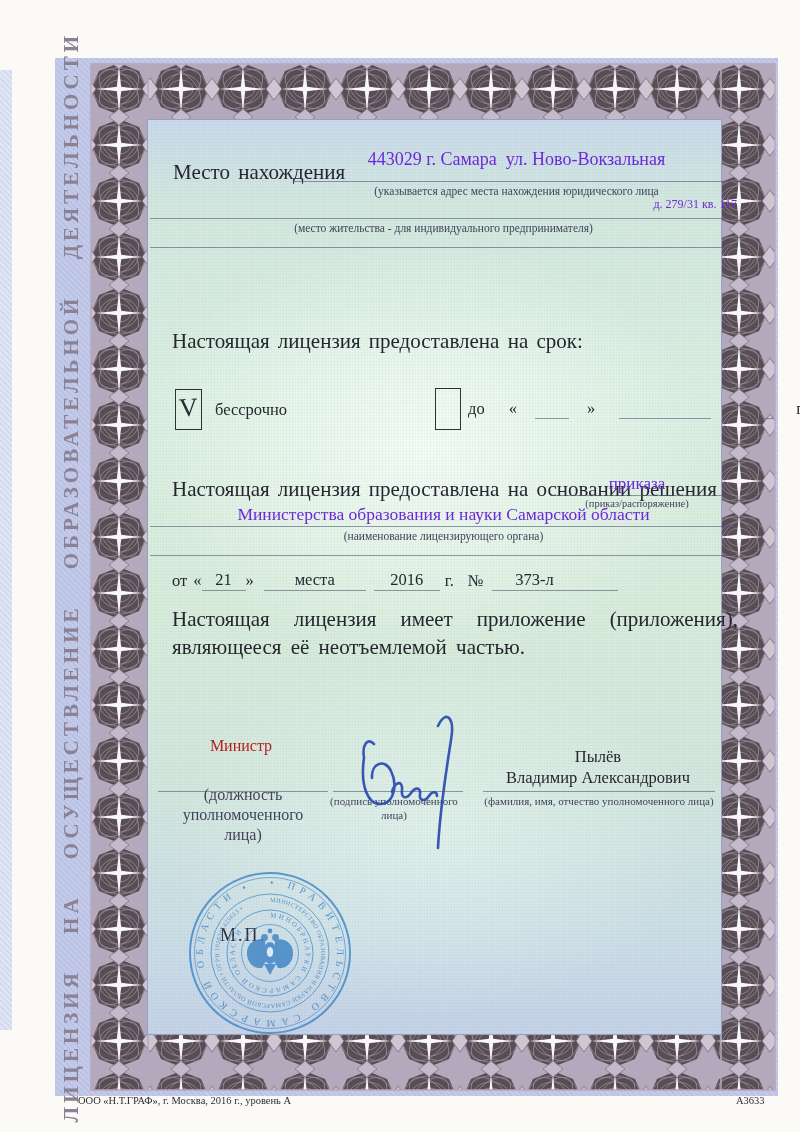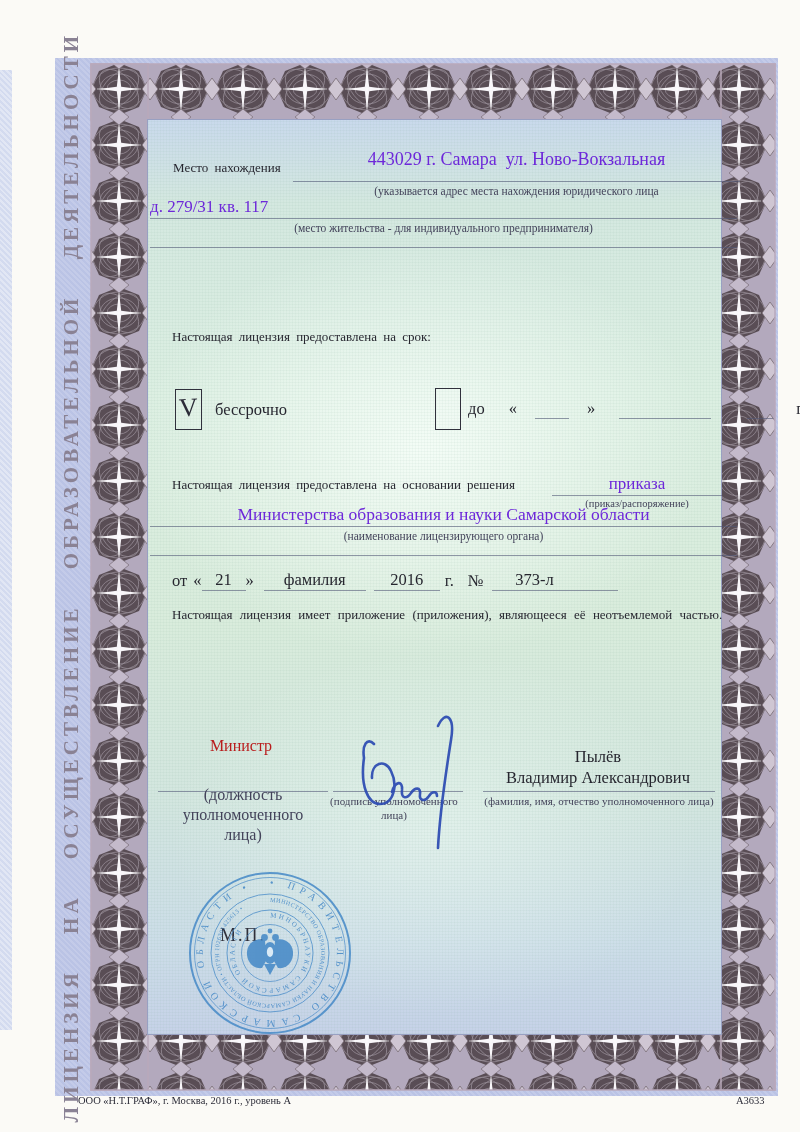--- a/index.html
+++ b/index.html
@@ -33,21 +33,21 @@
       linear-gradient(180deg,#c9d9ec 0%,#d4e8e0 9%,#dcefe2 30%,#d9ecdc 55%,#d3e6df 74%,#ccdde8 90%,#c6d2e8 100%);
     outline:1px solid #98a0c2;
   }
   .paper-texture{left:148px;top:120px;width:573px;height:914px;
     background:
       repeating-linear-gradient(0deg,rgba(108,158,134,.06) 0 1px,rgba(0,0,0,0) 1px 3px),
       repeating-linear-gradient(90deg,rgba(108,158,134,.05) 0 1px,rgba(0,0,0,0) 1px 3px);}
   
   .t{position:absolute;line-height:1.2;}
   .b{font-weight:normal;color:#6d28d9;}
-  .body-text{font-size:13px;word-spacing:3px;color:#26262f;}
+  .body-text{font-size:21px;word-spacing:3px;color:#26262f;}
   .cap{font-size:11.5px;color:#43435a;text-align:center;line-height:1.25;}
   .rline{position:absolute;height:1px;background:rgba(82,88,118,.6);}
   .uval{display:inline-block;text-align:center;border-bottom:1px solid rgba(82,88,118,.6);}
   .uline{display:inline-block;border-bottom:1px solid rgba(82,88,118,.6);height:15px;}
   .flexrow{position:absolute;display:flex;align-items:flex-end;}
   .chk{position:absolute;border:1.5px solid #30303c;background:rgba(255,255,255,.08);}
   .chk .v{display:block;text-align:center;font-size:26px;color:#2c2c38;line-height:36px;transform:rotate(-3deg);}
   .footer-text{font-size:10.5px;color:#2e2e3a;}
 </style>
 </head>
@@ -91,21 +91,21 @@
 
 <div class="abs banner-strip">
   <div class="banner-text">ЛИЦЕНЗИЯ НА ОСУЩЕСТВЛЕНИЕ ОБРАЗОВАТЕЛЬНОЙ ДЕЯТЕЛЬНОСТИ</div>
 </div>
 
 <div class="t body-text" style="left:173px;top:160px;">Место нахождения</div>
 <div class="t b" style="left:293px;top:149px;width:447px;text-align:center;font-size:18px;white-space:pre;">443029 г. Самара  ул. Ново-Вокзальная</div>
 <div class="rline" style="left:293px;top:181px;width:447px;"></div>
 <div class="t cap" style="left:293px;top:184px;width:447px;">(указывается адрес места нахождения юридического лица</div>
 
-<div class="t b" style="left:150px;top:197px;width:587px;text-align:left;font-size:17px;">д. 279/31 кв. 117</div>
+<div class="t b" style="left:150px;top:197px;width:587px;text-align:right;font-size:12px;">д. 279/31 кв. 117</div>
 <div class="rline" style="left:150px;top:218px;width:587px;"></div>
 <div class="t cap" style="left:150px;top:221px;width:587px;">(место жительства - для индивидуального предпринимателя)</div>
 <div class="rline" style="left:150px;top:247px;width:587px;"></div>
 
 <div class="t body-text" style="left:172px;top:329px;">Настоящая лицензия предоставлена на срок:</div>
 
 <div class="chk" style="left:175px;top:389px;width:25px;height:39px;">
   <span class="v">V</span>
 </div>
 <div class="t body-text" style="left:215px;top:400px;font-size:16.5px;">бессрочно</div>
@@ -129,21 +129,21 @@
 <div class="t b" style="left:150px;top:504px;width:587px;text-align:center;font-size:17.5px;">Министерства образования и науки Самарской области</div>
 <div class="rline" style="left:150px;top:526px;width:587px;"></div>
 <div class="t cap" style="left:150px;top:529px;width:587px;">(наименование лицензирующего органа)</div>
 <div class="rline" style="left:150px;top:555px;width:587px;"></div>
 
 <div class="flexrow" style="left:172px;top:570px;font-size:16.5px;color:#26262f;">
   <span>от</span>
   <span style="margin-left:6px;">«</span>
   <span class="uval" style="width:44px;">21</span>
   <span>»</span>
-  <span class="uval" style="width:102px;margin-left:10px;">фамилия</span>
+  <span class="uval" style="width:102px;margin-left:10px;">места</span>
   <span class="uval" style="width:66px;margin-left:8px;">2016</span>
   <span style="margin-left:5px;">г.</span>
   <span style="margin-left:14px;">№</span>
   <span class="uval" style="width:86px;margin-left:8px;">373-л</span>
   <span class="uline" style="width:40px;"></span>
 </div>
 
 <div class="t body-text" style="left:172px;top:606px;width:566px;text-align:justify;line-height:1.32;word-spacing:4px;">Настоящая лицензия имеет приложение (приложения), являющееся её неотъемлемой частью.</div>
 
 <div class="t" style="left:150px;top:736px;width:182px;text-align:center;font-size:16px;line-height:1.25;color:#b91c1c;">

